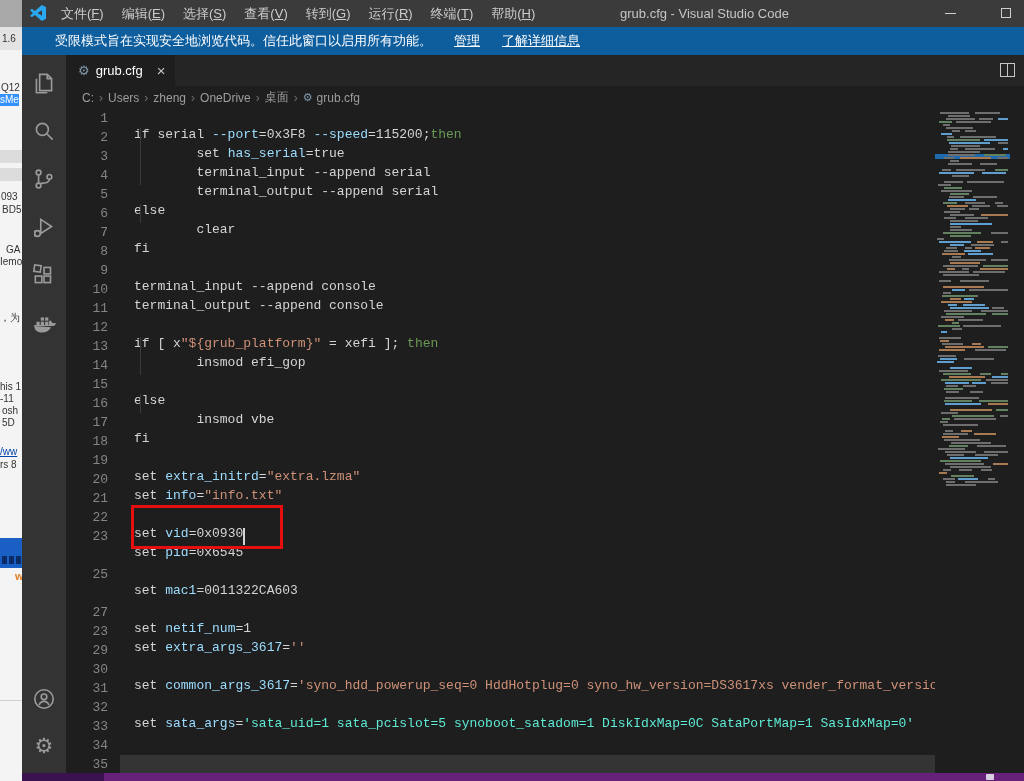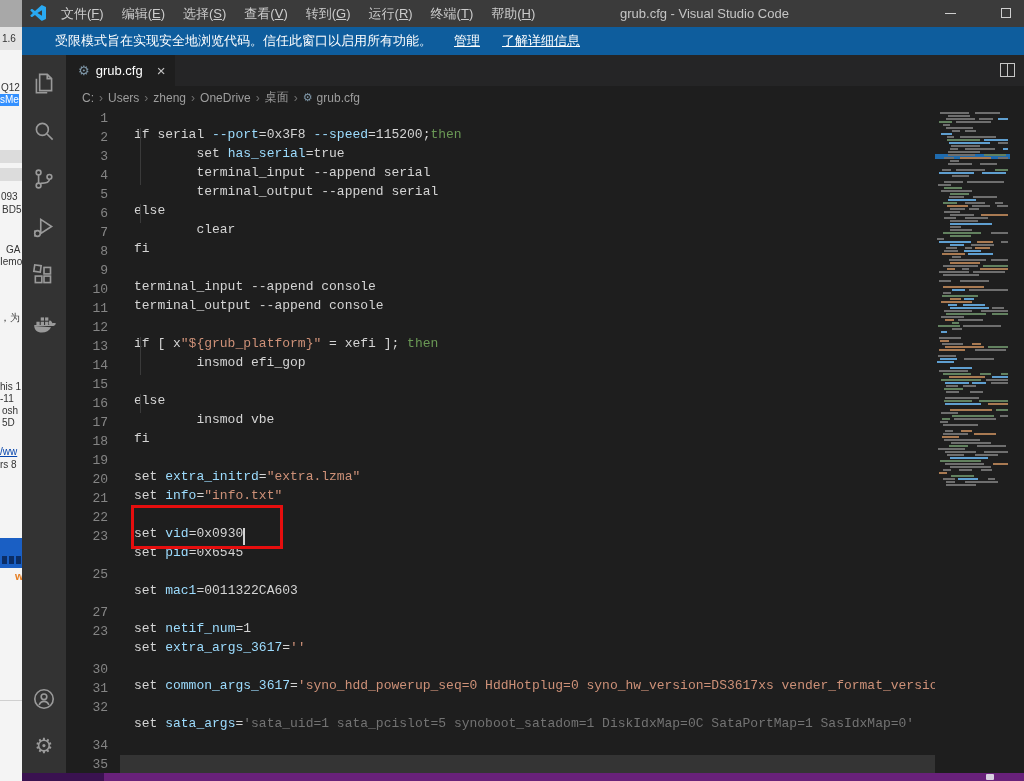--- a/index.html
+++ b/index.html
@@ -353,31 +353,39 @@
               <span class="code"><span style="color: rgb(212, 212, 212);">set </span><span style="color: rgb(156, 220, 254);">mac1</span><span style="color: rgb(212, 212, 212);">=0011322CA603</span></span>
             </div>
             <div class="row" style="top: 494px;">
               <span class="ln">27</span>
               <span class="code"><span style="color: rgb(212, 212, 212);">set </span><span style="color: rgb(156, 220, 254);">netif_num</span><span style="color: rgb(212, 212, 212);">=1</span></span>
             </div>
             <div class="row" style="top: 513px;">
               <span class="ln">23</span>
               <span class="code"><span style="color: rgb(212, 212, 212);">set </span><span style="color: rgb(156, 220, 254);">extra_args_3617</span><span style="color: rgb(212, 212, 212);">=</span><span style="color: rgb(206, 145, 120);">''</span></span>
             </div>
+            <div class="row" style="top: 532px;">
+              <span class="ln">29</span>
+              <span class="code"></span>
+            </div>
             <div class="row" style="top: 551px;">
               <span class="ln">30</span>
               <span class="code"><span style="color: rgb(212, 212, 212);">set </span><span style="color: rgb(156, 220, 254);">common_args_3617</span><span style="color: rgb(212, 212, 212);">=</span><span style="color: rgb(206, 145, 120);">'syno_hdd_powerup_seq=0 HddHotplug=0 syno_hw_version=DS3617xs vender_format_version</span></span>
             </div>
             <div class="row" style="top: 570px;">
               <span class="ln">31</span>
               <span class="code"></span>
             </div>
             <div class="row" style="top: 589px;">
               <span class="ln">32</span>
-              <span class="code"><span style="color: rgb(212, 212, 212);">set </span><span style="color: rgb(156, 220, 254);">sata_args</span><span style="color: rgb(212, 212, 212);">=</span><span style="color: #737373;">'sata_uid=1 sata_pcislot=5 synoboot_satadom=1 DiskIdxMap=0C SataPortMap=1 SasIdxMap=0'</span></span>
+              <span class="code"><span style="color: rgb(212, 212, 212);">set </span><span style="color: rgb(156, 220, 254);">sata_args</span><span style="color: rgb(212, 212, 212);">=</span><span style="color: #5eead4;">'sata_uid=1 sata_pcislot=5 synoboot_satadom=1 DiskIdxMap=0C SataPortMap=1 SasIdxMap=0'</span></span>
+            </div>
+            <div class="row" style="top: 608px;">
+              <span class="ln">33</span>
+              <span class="code"></span>
             </div>
             <div class="row" style="top: 627px;">
               <span class="ln">34</span>
               <span class="code"><span style="color: rgb(212, 212, 212);">set </span><span style="color: rgb(156, 220, 254);">default</span><span style="color: rgb(212, 212, 212);">=</span><span style="color: rgb(206, 145, 120);">'0'</span></span>
             </div>
             <div class="row" style="top: 646px;">
               <div class="curline"></div>
               <span class="ln">35</span>
               <span class="code"><span style="color: rgb(212, 212, 212);">set </span><span style="color: rgb(156, 220, 254);">timeout</span><span style="color: rgb(212, 212, 212);">=</span><span style="color: rgb(206, 145, 120);">'1'</span></span>
             </div>

